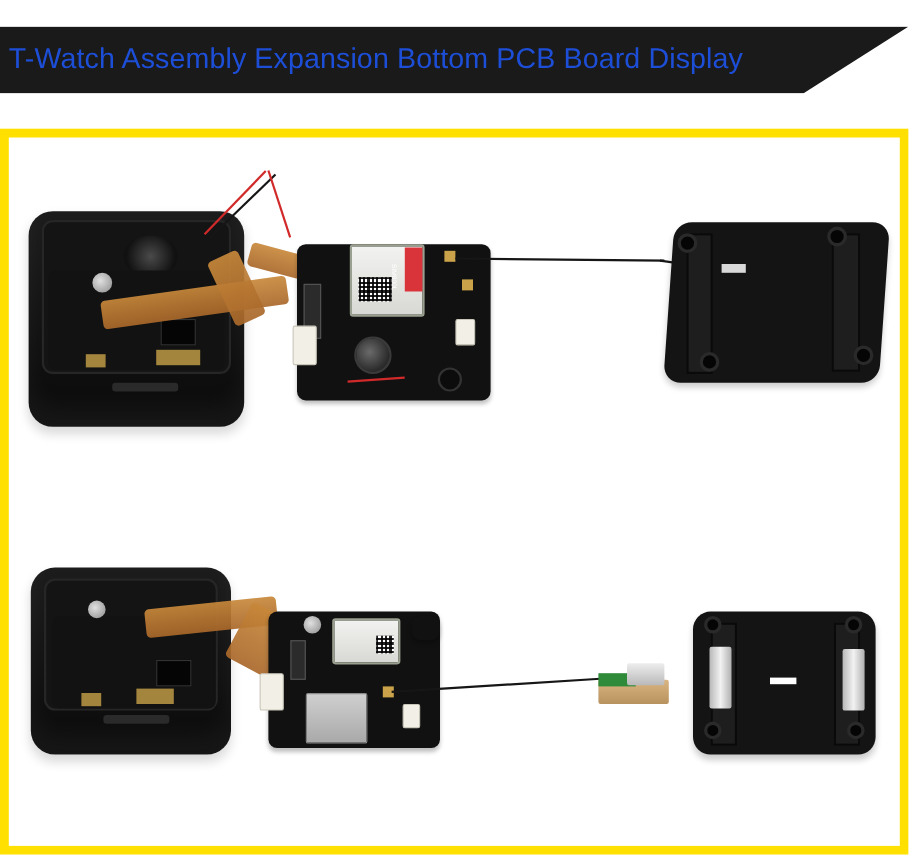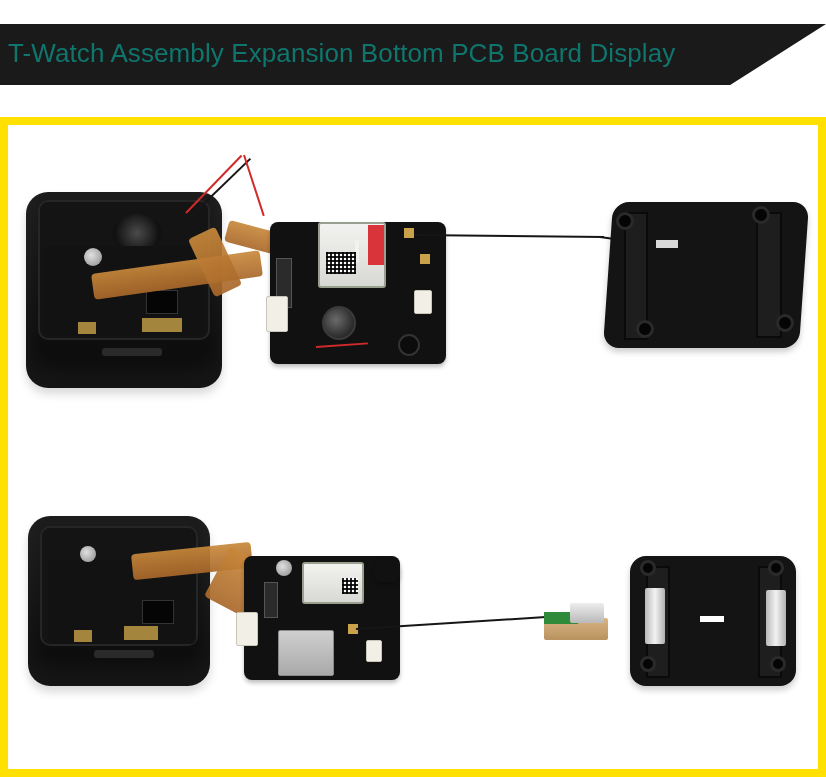--- a/index.html
+++ b/index.html
@@ -6,21 +6,21 @@
   html, body { width: 826px; height: 777px; background: #ffffff; overflow: hidden; }
   body { position: relative; font-family: "Liberation Sans", sans-serif; }
 
   .banner {
     position: absolute; left: 0; top: 24px; width: 826px; height: 61px;
     background: #1a1a1a;
     clip-path: polygon(0 0, 100% 0, 88.4% 100%, 0 100%);
   }
   .banner-title {
     position: absolute; left: 8px; top: 38px;
-    font-size: 26px; color: #0f766e; letter-spacing: 0.1px; white-space: nowrap;
+    font-size: 26px; color: #1d4ed8; letter-spacing: 0.1px; white-space: nowrap;
     font-family: "Liberation Sans", sans-serif;
   }
 
   .frame {
     position: absolute; left: 0; top: 117px; width: 826px; height: 660px;
     border: 8px solid #ffe000; border-right-width: 8px; background: #ffffff;
   }
 
   .abs { position: absolute; }
 

